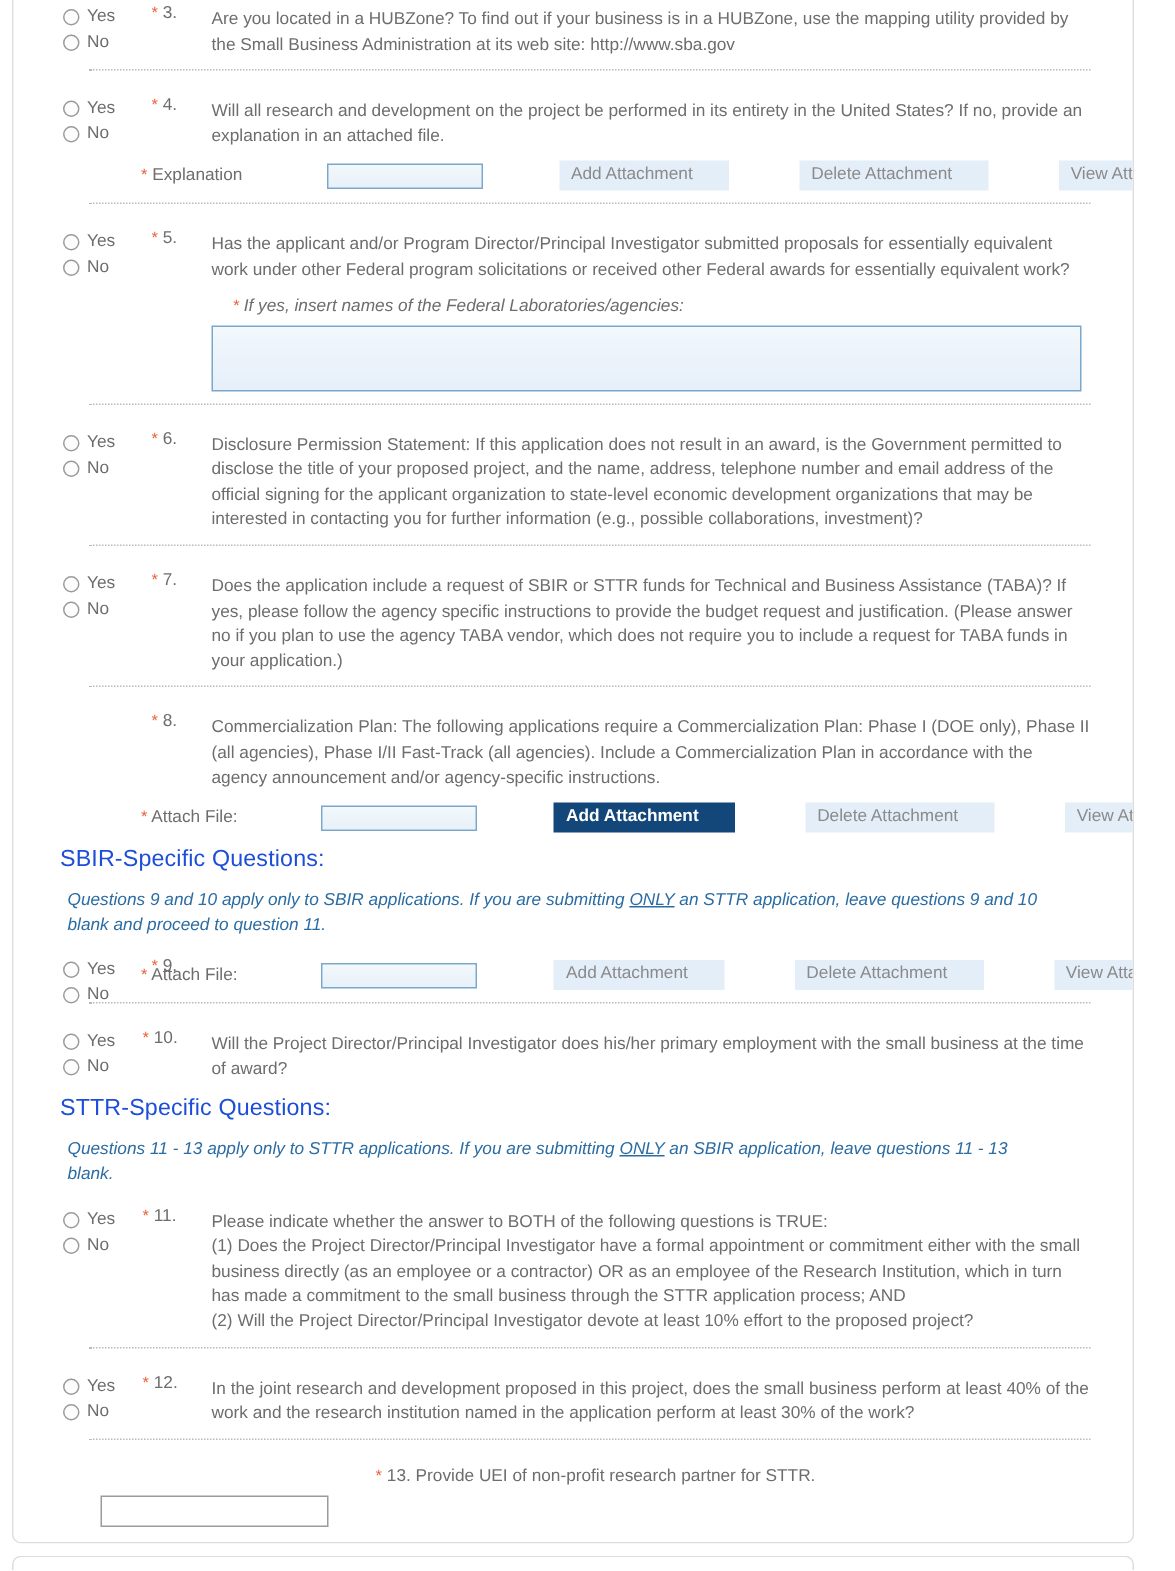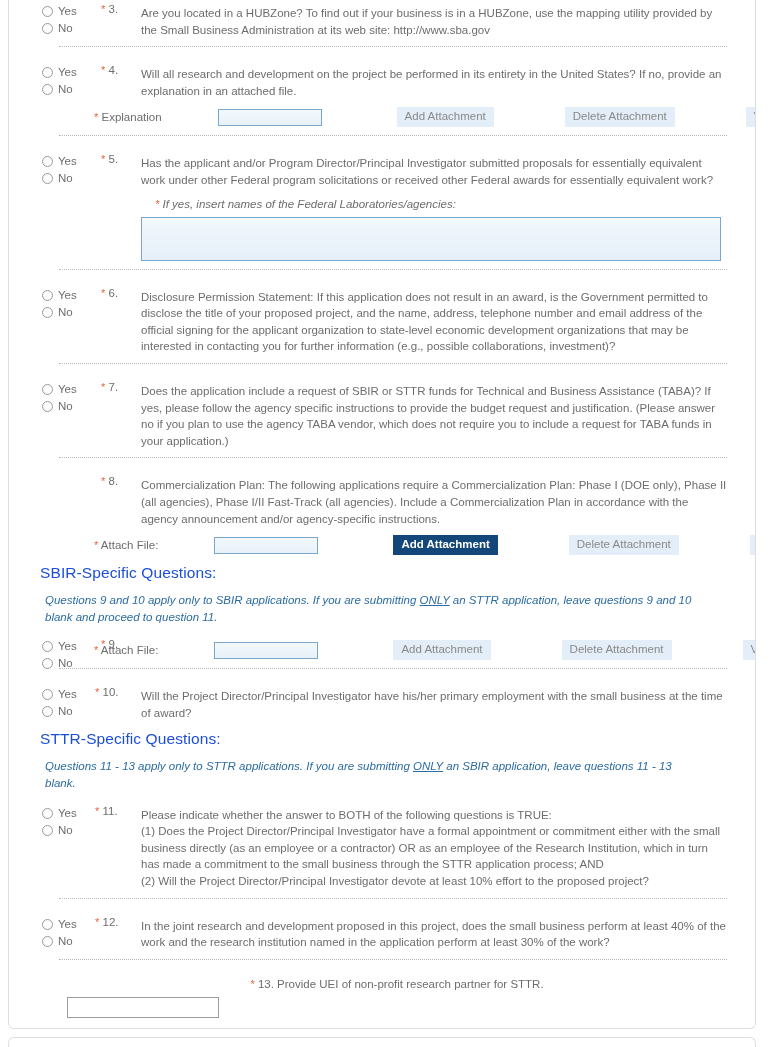--- a/index.html
+++ b/index.html
@@ -84,25 +84,24 @@
     border: 1px solid #7ba7cc;
     background: linear-gradient(#f2f8fb, #e8f1f9);
     margin-right: 7px;
   }
   .btn-attach {
     font-family: "Liberation Sans", sans-serif;
     font-size: 11.5px;
     color: #8a8a8a;
     background: #e4eef8;
     border: none;
-    padding: 3px 8px 4px 8px;
+    padding: 3px 24px 4px 8px;
     margin-right: 3px;
     line-height: 13px;
     white-space: nowrap;
-    margin-left: 24px;
   }
   .btn-attach.active {
     background: #13477a;
     color: #ffffff;
     font-weight: bold;
   }
 
   
   .sub-label {
     font-size: 11.5px; color: #6d6d6d;
@@ -298,21 +297,21 @@
         <div class="radio-row">
           <span class="radio"></span>
           <span class="radio-label">Yes</span>
         </div>
         <div class="radio-row">
           <span class="radio"></span>
           <span class="radio-label">No</span>
         </div>
       </div>
       <div class="qnum qnum-wide"><span class="star">*</span> <span>10.</span></div>
-      <div class="qtext">Will the Project Director/Principal Investigator have his/her primary employment with the small business at the time of award?</div>
+      <div class="qtext">Will the Project Director/Principal Investigator does his/her primary employment with the small business at the time of award?</div>
     </div>
 
     <h2 class="section-head">STTR-Specific Questions:</h2>
     <div class="section-note"><span>Questions 11 - 13 apply only to STTR applications. If you are submitting </span><u>ONLY</u><span> an SBIR application, leave questions 11 - 13 blank.</span></div>
 
     <div class="q-block">
       <div class="radios">
         <div class="radio-row">
           <span class="radio"></span>
           <span class="radio-label">Yes</span>

